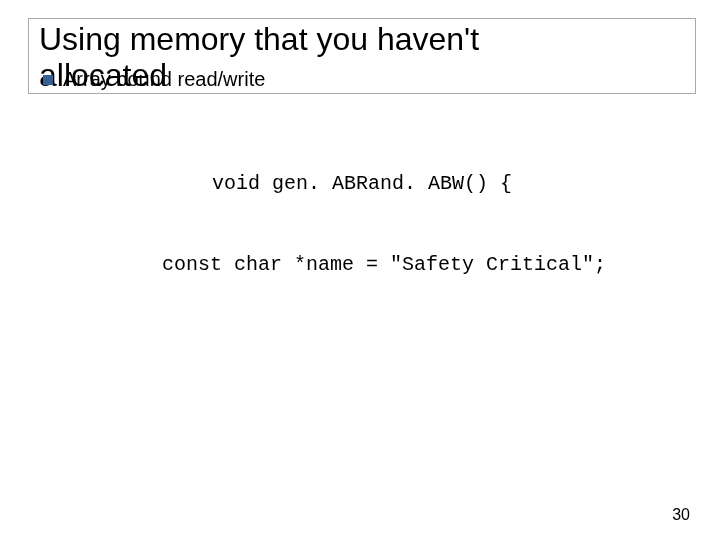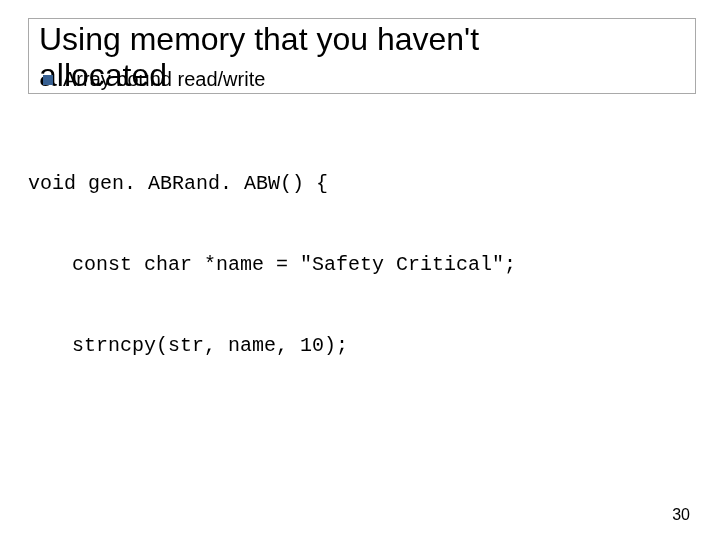--- a/index.html
+++ b/index.html
@@ -62,20 +62,21 @@
   .code-block {
     margin-top: 22px;
     font-family: "Courier New", Courier, monospace;
     font-size: 20px;
     line-height: 1.35;
     white-space: pre;
     color: #000;
   }
   .code-line {
     white-space: pre;
+    text-align: center;
   }
   .indent { padding-left: 44px; }
   .page-num {
     position: absolute;
     bottom: 16px;
     right: 30px;
     font-size: 16px;
     color: #000;
   }
 </style>
@@ -89,20 +90,19 @@
     <div class="title-line2">allocated</div>
     <div class="bullet-row">
       <div class="bullet-sq"></div>
       <div class="bullet-text">Array bound read/write</div>
     </div>
   </div>
 
   <div class="code-block">
     <div class="code-line">void gen. ABRand. ABW() {</div>
     <div class="code-line indent">const char *name = "Safety Critical";</div>
-    <div class="code-line indent">strncpy(str, name, 10);</div>
     
     
   </div>
 
   <div class="page-num">30</div>
 
 </div>
 
 </body></html>

